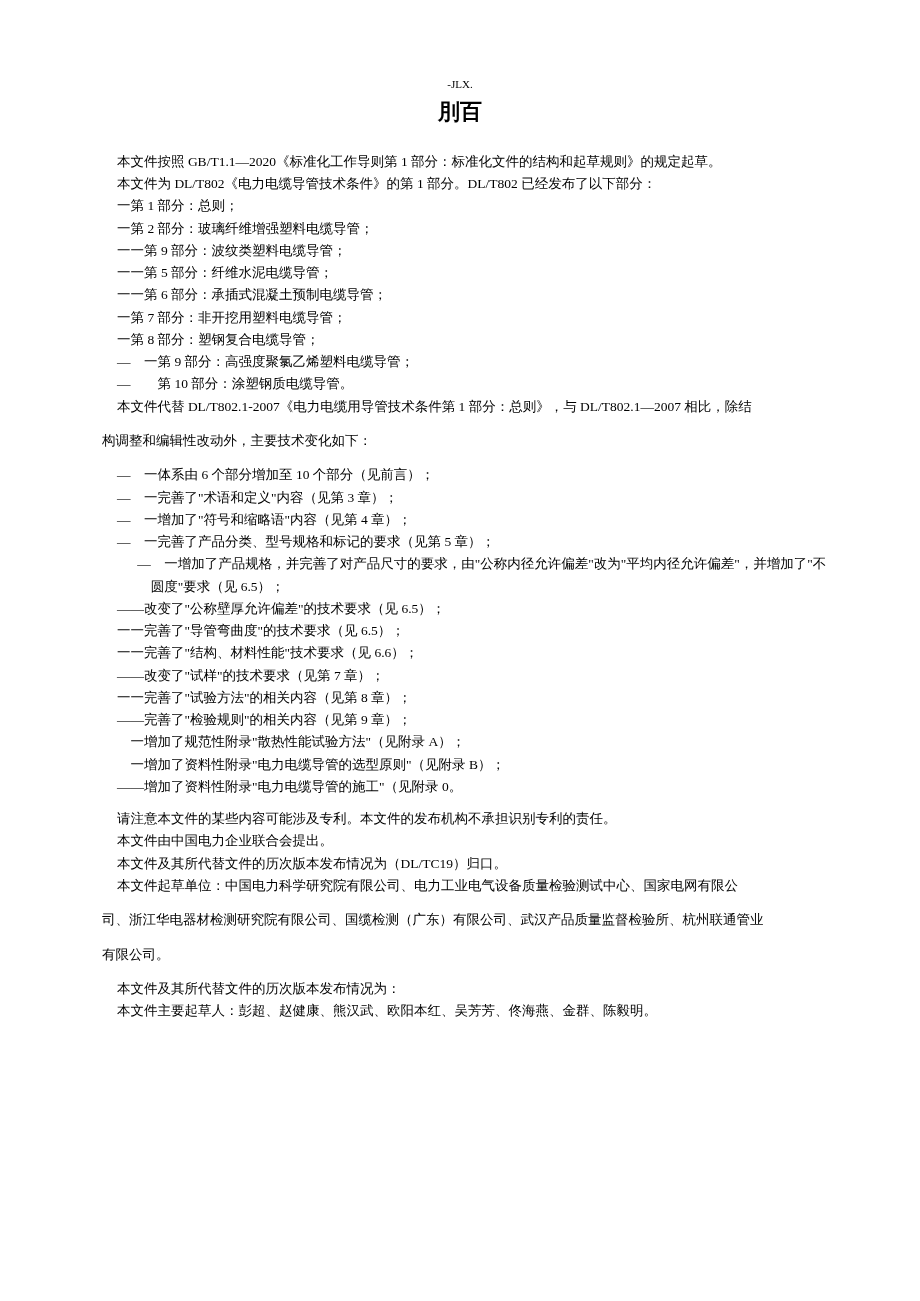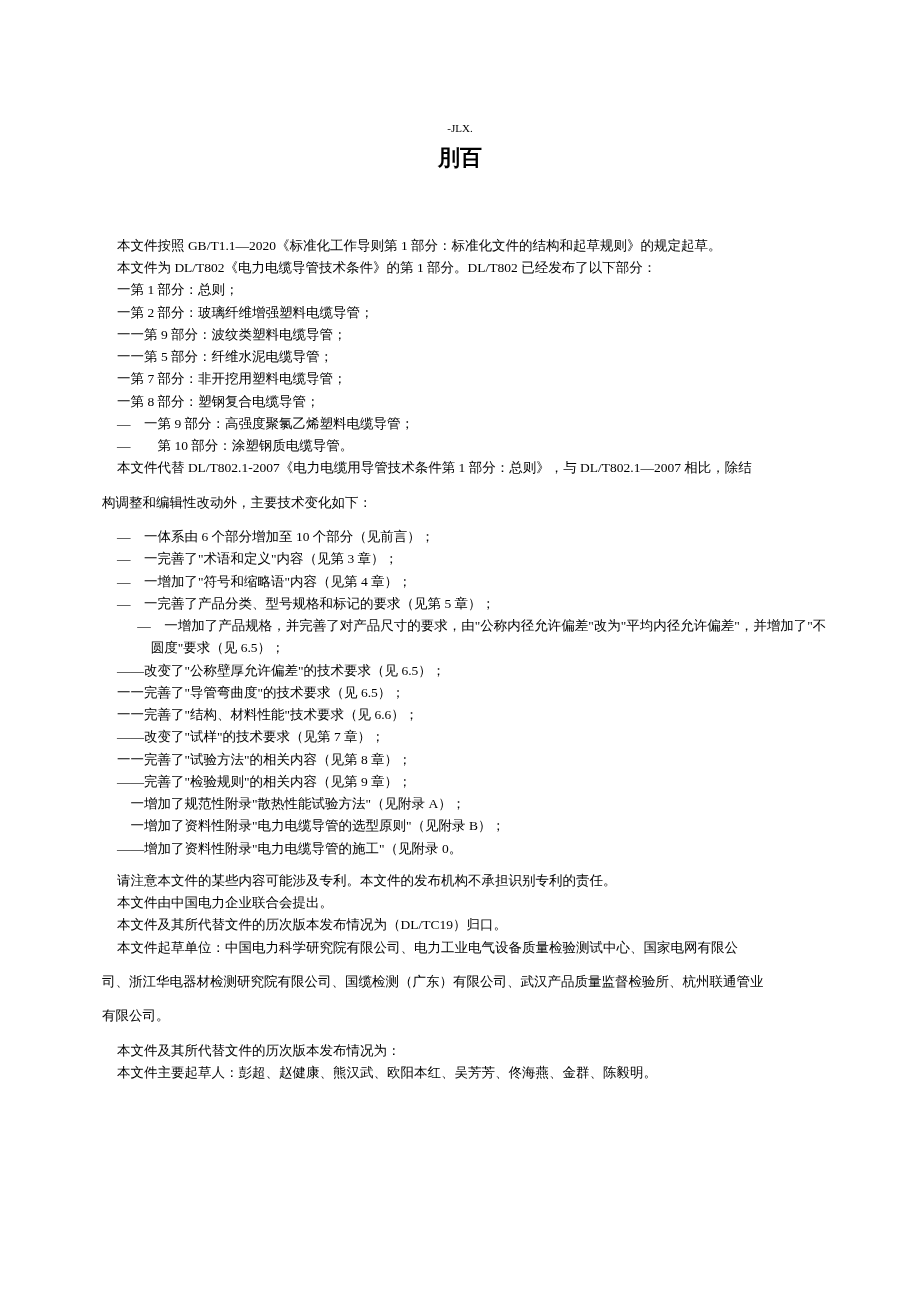--- a/index.html
+++ b/index.html
@@ -8,35 +8,35 @@
     background: #ffffff;
     font-family: "SimSun", "宋体", serif;
     font-size: 14px;
     color: #000000;
     line-height: 1.6;
   }
   .page {
     width: 920px;
     min-height: 1301px;
     margin: 0 auto;
-    padding: 120px 90px 100px 90px;
+    padding: 76px 90px 100px 90px;
     box-sizing: border-box;
     position: relative;
   }
   .header-small {
     text-align: center;
     font-size: 11px;
     margin-bottom: 2px;
   }
   .title {
     text-align: center;
     font-size: 22px;
     font-weight: bold;
-    font-family: Liberation Sans, sans-serif;
-    margin-bottom: 60px;
+    font-family: Liberation Mono, monospace;
+    margin-bottom: 20px;
   }
   .para {
     text-indent: 2em;
     margin: 0;
     font-size: 13.5px;
     line-height: 1.65;
   }
   .list-item {
     text-indent: 2em;
     margin: 0;
@@ -68,20 +68,21 @@
   <div class="header-small">-JLX.</div>
   <div class="title">刖百</div>
 
   <p class="para">本文件按照 GB/T1.1—2020《标准化工作导则第 1 部分：标准化文件的结构和起草规则》的规定起草。</p>
   <p class="para">本文件为 DL/T802《电力电缆导管技术条件》的第 1 部分。DL/T802 已经发布了以下部分：</p>
 
   <p class="list-item"> 一第 1 部分：总则；</p>
   <p class="list-item">一第 2 部分：玻璃纤维增强塑料电缆导管；</p>
   <p class="list-item">一一第 9 部分：波纹类塑料电缆导管；</p>
   <p class="list-item">一一第 5 部分：纤维水泥电缆导管；</p>
+  <p class="list-item">一一第 6 部分：承插式混凝土预制电缆导管；</p>
   <p class="list-item">一第 7 部分：非开挖用塑料电缆导管；</p>
   <p class="list-item">一第 8 部分：塑钢复合电缆导管；</p>
   <p class="list-item">—　一第 9 部分：高强度聚氯乙烯塑料电缆导管；</p>
   <p class="list-item">—　　第 10 部分：涂塑钢质电缆导管。</p>
 
   <p class="para">本文件代替 DL/T802.1-2007《电力电缆用导管技术条件第 1 部分：总则》，与 DL/T802.1—2007 相比，除结</p>
   <p class="no-indent">构调整和编辑性改动外，主要技术变化如下：</p>
 
   <p class="list-item">—　一体系由 6 个部分增加至 10 个部分（见前言）；</p>
   <p class="list-item">—　一完善了"术语和定义"内容（见第 3 章）；</p>

